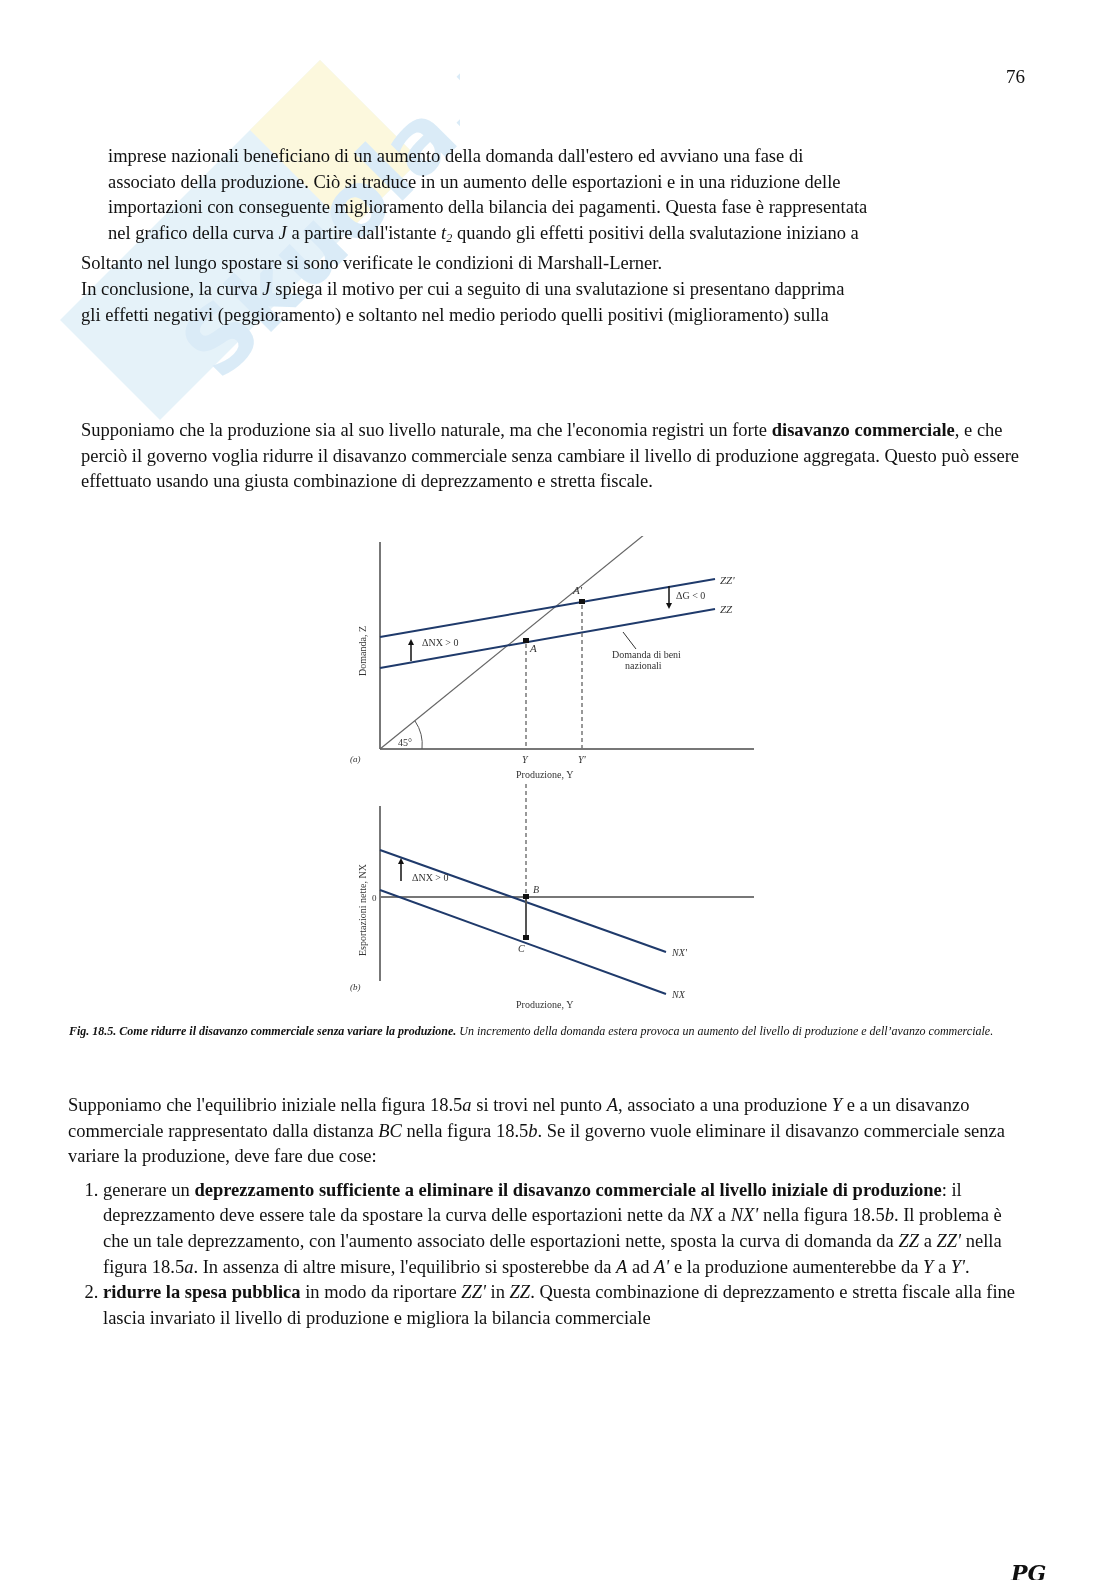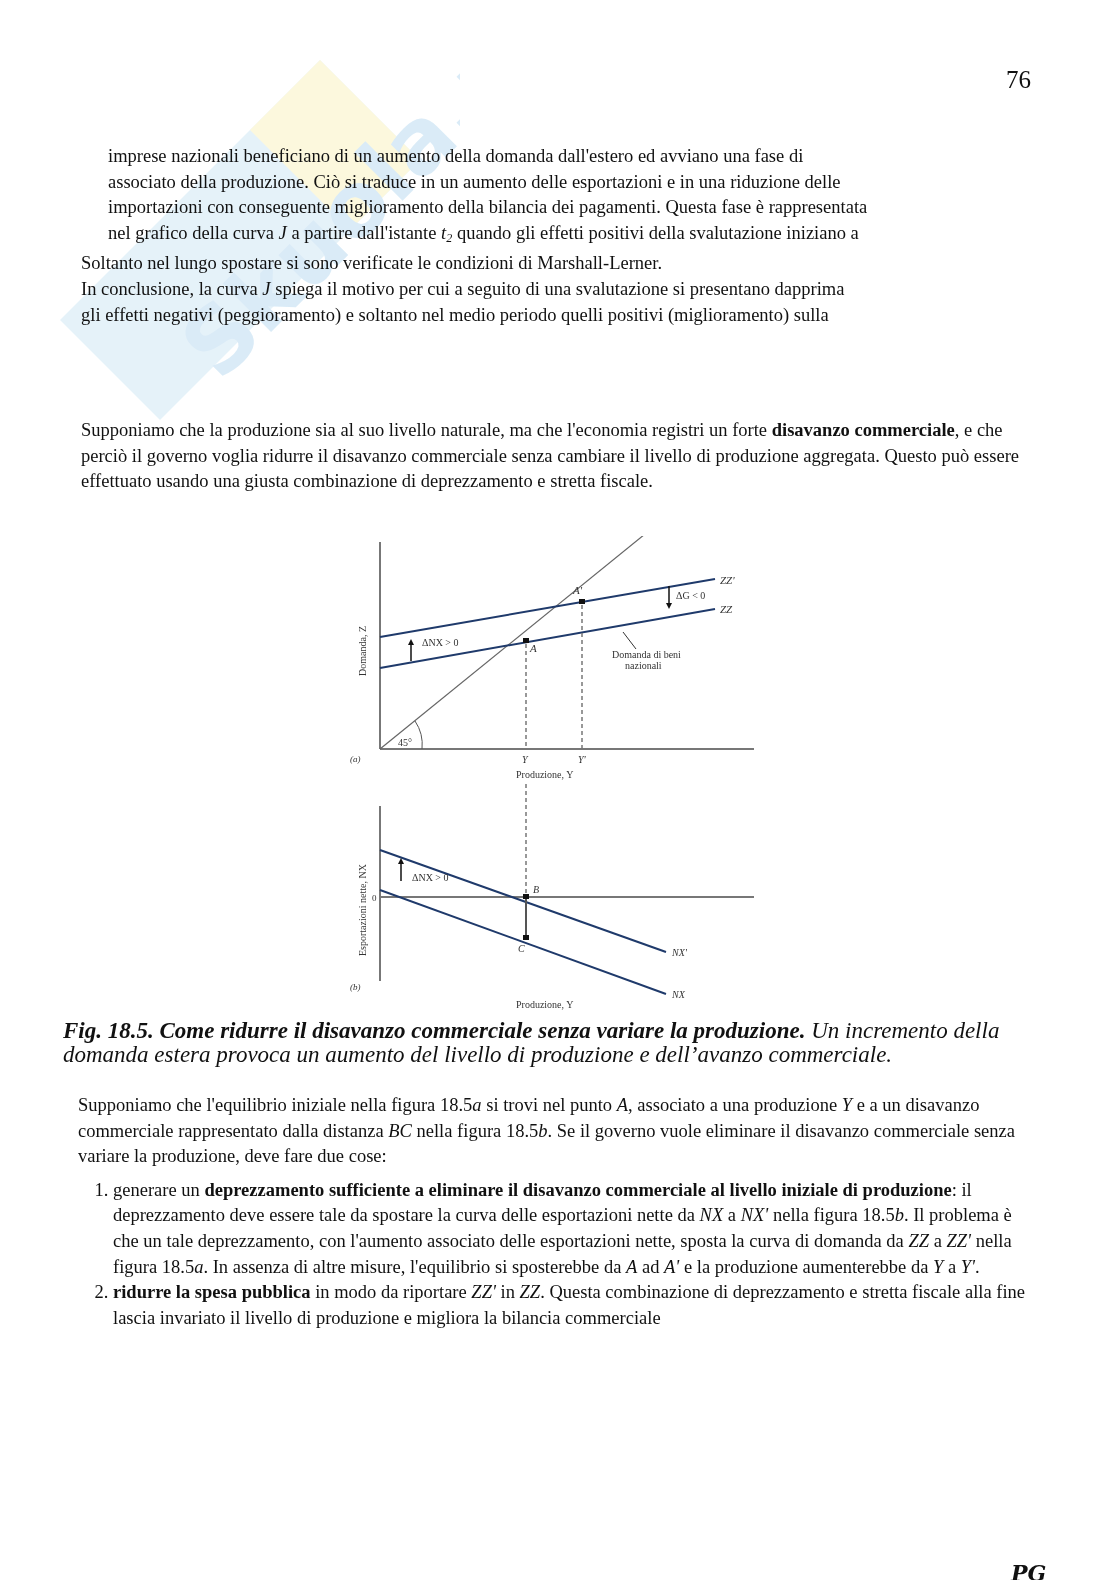--- a/index.html
+++ b/index.html
@@ -1,25 +1,25 @@
 <!DOCTYPE html>
 <html><head>
 <meta charset="utf-8">
 <style>
   html, body { margin: 0; padding: 0; background: #ffffff; }
   body { width: 1116px; height: 1580px; position: relative; overflow: hidden;
          font-family: "Liberation Serif", "DejaVu Serif", serif; color: #111; }
-  .page-num { position: absolute; left: 1006px; top: 66px; font-size: 25px; }
+  .page-num { position: absolute; left: 1006px; top: 66px; font-size: 19px; }
   .watermark { position: absolute; left: 20px; top: 20px; width: 440px; height: 440px; opacity: 0.22; pointer-events: none; }
   .text { position: absolute; font-size: 18.5px; line-height: 25.6px; }
   .indent { padding-left: 27px; }
   .p1 { left: 81px; top: 144px; width: 960px; }
   .p2 { left: 81px; top: 418px; width: 960px; }
-  .p3 { left: 78px; top: 1093px; width: 960px; }
-  .caption { position: absolute; left: 63px; top: 1019px; width: 960px; font-size: 23px; line-height: 24px; font-style: italic; }
+  .p3 { left: 68px; top: 1093px; width: 960px; }
+  .caption { position: absolute; left: 69px; top: 1019px; width: 960px; font-size: 12px; line-height: 24px; font-style: italic; }
   .caption b { font-weight: bold; }
   ol { margin: 8px; padding: 0 0 0 27px; }
   ol li { padding-left: 0; }
   .sub { font-size: 12px; vertical-align: -3px; font-style: italic; }
   .fig { position: absolute; left: 340px; top: 536px; width: 430px; height: 480px; }
   .fig svg text { font-family: "Liberation Serif", serif; fill: #333; }
   .signature { position: absolute; left: 1011px; top: 1560px; font-size: 22px; font-weight: bold; font-style: italic; font-family: "DejaVu Serif", serif; }
 </style>
 </head>
 <body>

